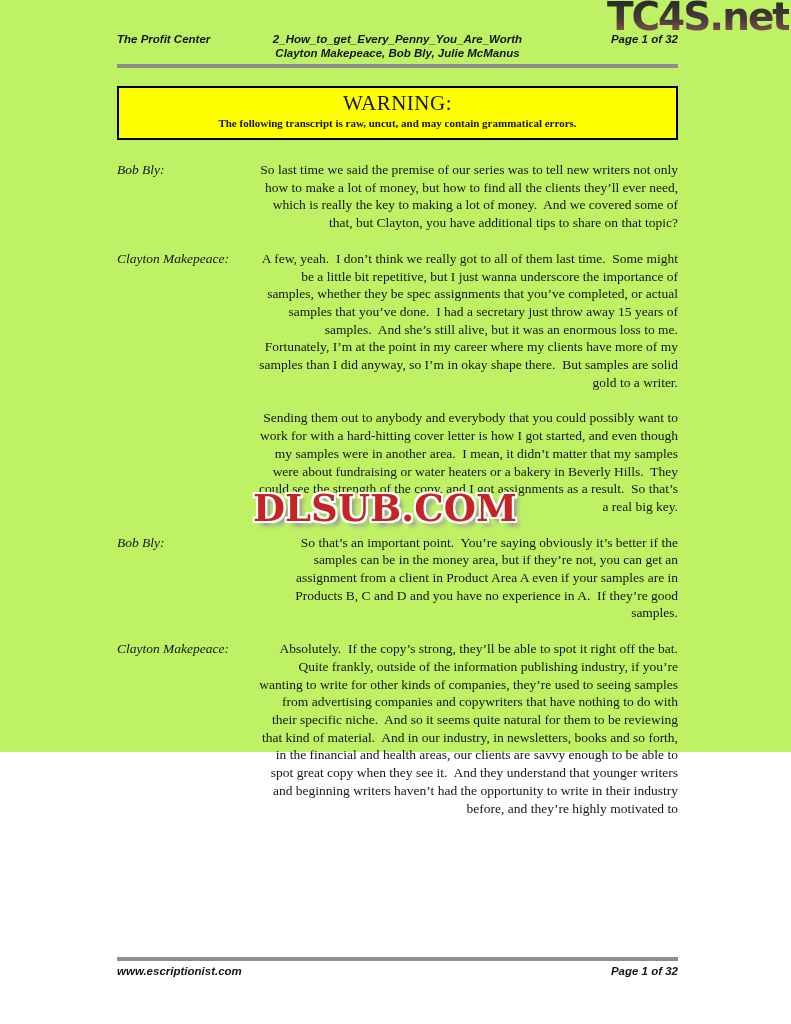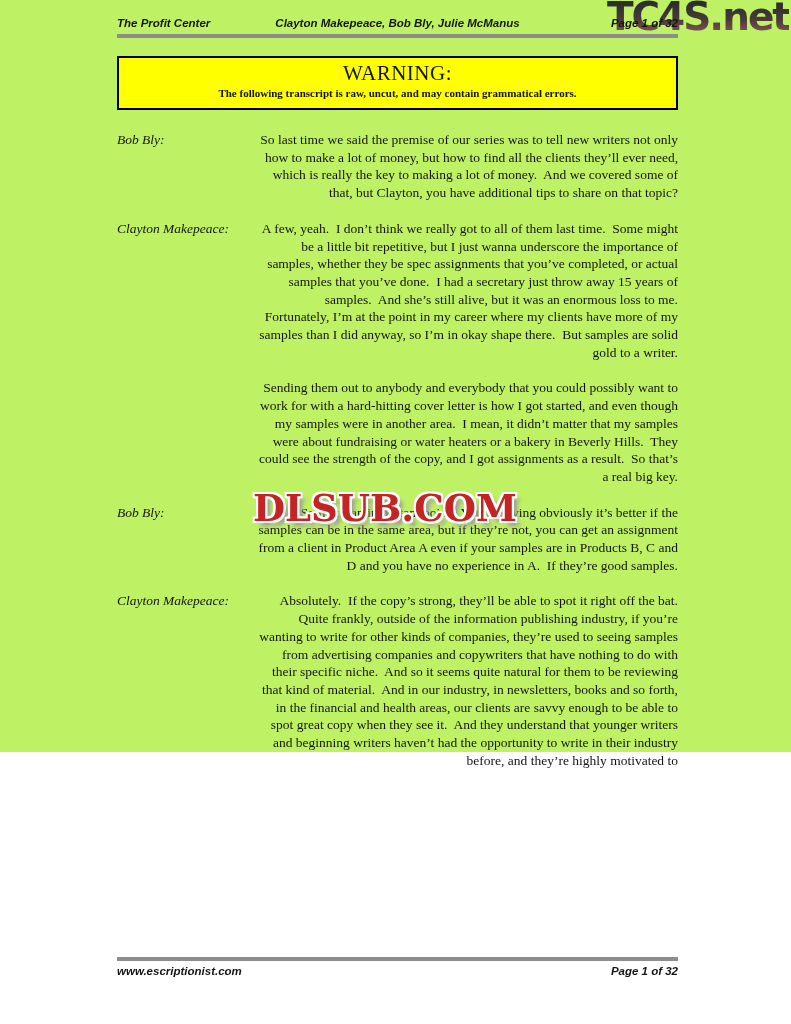--- a/index.html
+++ b/index.html
@@ -28,21 +28,21 @@
     -webkit-background-clip: text;
     background-clip: text;
     color: transparent;
     line-height: 1.05;
   }
 
   
   .content { position: absolute; left: 117px; top: 0; width: 561px; }
   .doc-header {
     position: relative;
-    margin-top: 16px;
+    margin-top: 32px;
     font-family: "Liberation Sans", sans-serif;
     font-weight: bold;
     font-style: italic;
     font-size: 11.5px;
     line-height: 14px;
   }
   .h-left  { position: absolute; left: 0; top: 0; white-space: nowrap; }
   .h-right { position: absolute; right: 0; top: 0; white-space: nowrap; }
   .h-center { text-align: center; }
   .rule {
@@ -148,20 +148,21 @@
 <div class="page">
 
   <div class="tc4s-logo">TC4S.net</div>
 
   <div class="content">
 
     <div class="doc-header">
       <div class="h-left">The Profit Center</div>
       <div class="h-right">Page 1 of 32</div>
       <div class="h-center">
+        <div>2_How_to_get_Every_Penny_You_Are_Worth</div>
         <div>Clayton Makepeace, Bob Bly, Julie McManus</div>
       </div>
     </div>
 
     <div class="rule"></div>
 
     <div class="warning-box">
       <div class="w-title">WARNING:</div>
       <div class="w-text">The following transcript is raw, uncut, and may contain grammatical errors.</div>
     </div>
@@ -178,21 +179,21 @@
         <div class="t-text">A few, yeah.  I don’t think we really got to all of them last time.  Some might be a little bit repetitive, but I just wanna underscore the importance of samples, whether they be spec assignments that you’ve completed, or actual samples that you’ve done.  I had a secretary just throw away 15 years of samples.  And she’s still alive, but it was an enormous loss to me.  Fortunately, I’m at the point in my career where my clients have more of my samples than I did anyway, so I’m in okay shape there.  But samples are solid gold to a writer.</div>
       </div>
 
       <div class="t-row">
         <div class="t-speaker"></div>
         <div class="t-text">Sending them out to anybody and everybody that you could possibly want to work for with a hard-hitting cover letter is how I got started, and even though my samples were in another area.  I mean, it didn’t matter that my samples were about fundraising or water heaters or a bakery in Beverly Hills.  They could see the strength of the copy, and I got assignments as a result.  So that’s a real big key.</div>
       </div>
 
       <div class="t-row">
         <div class="t-speaker">Bob Bly:</div>
-        <div class="t-text">So that’s an important point.  You’re saying obviously it’s better if the samples can be in the same area, but if they’re not, you can get an assignment from a client in Product Area A even if your samples are in Products B, C and D and you have no experience in A.  If they’re good samples.</div>
+        <div class="t-text">So that’s an important point.  You’re saying obviously it’s better if the samples can be in the money area, but if they’re not, you can get an assignment from a client in Product Area A even if your samples are in Products B, C and D and you have no experience in A.  If they’re good samples.</div>
       </div>
 
       <div class="t-row">
         <div class="t-speaker">Clayton Makepeace:</div>
         <div class="t-text">Absolutely.  If the copy’s strong, they’ll be able to spot it right off the bat.  Quite frankly, outside of the information publishing industry, if you’re wanting to write for other kinds of companies, they’re used to seeing samples from advertising companies and copywriters that have nothing to do with their specific niche.  And so it seems quite natural for them to be reviewing that kind of material.  And in our industry, in newsletters, books and so forth, in the financial and health areas, our clients are savvy enough to be able to spot great copy when they see it.  And they understand that younger writers and beginning writers haven’t had the opportunity to write in their industry before, and they’re highly motivated to</div>
       </div>
 
     </div>
   </div>
 

